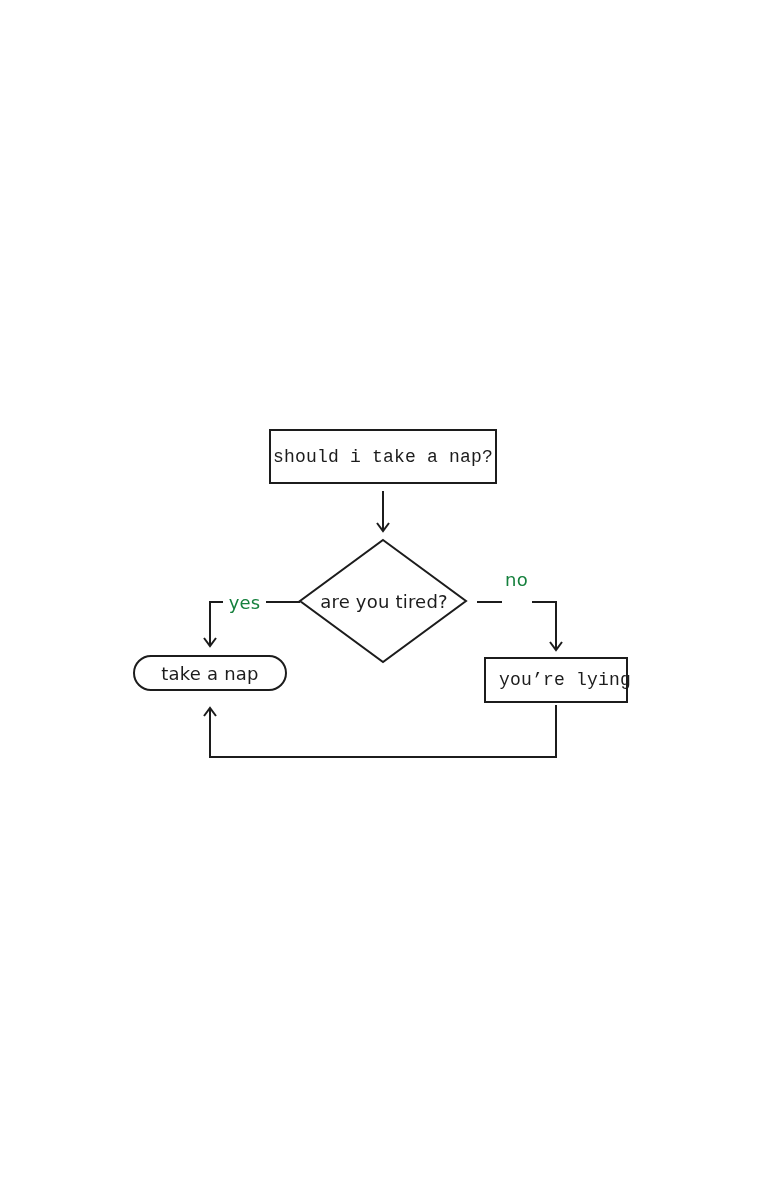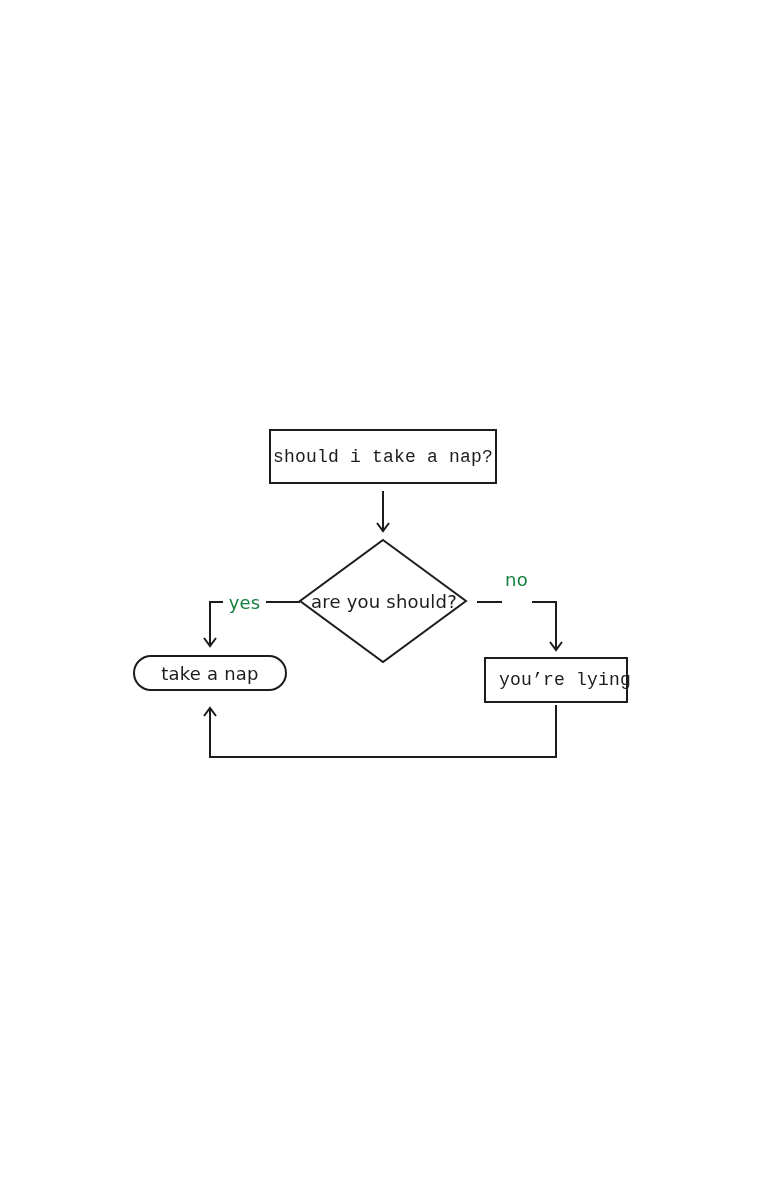--- a/index.html
+++ b/index.html
@@ -81,21 +81,21 @@
 
     <path d="M556,705 V757 H210 V708"></path>
     <path d="M204,716 L210,708 L216,716"></path>
   </svg>
 
   <div class="node node-rect node-start">
     <span>should i take a nap?</span>
   </div>
 
   <div class="node node-decision-label">
-    <span>are you should?</span>
+    <span>are you tired?</span>
   </div>
 
   <div class="edge-label edge-label-yes">
     <span>yes</span>
   </div>
 
   <div class="edge-label edge-label-no">
     <span>no</span>
   </div>
 

